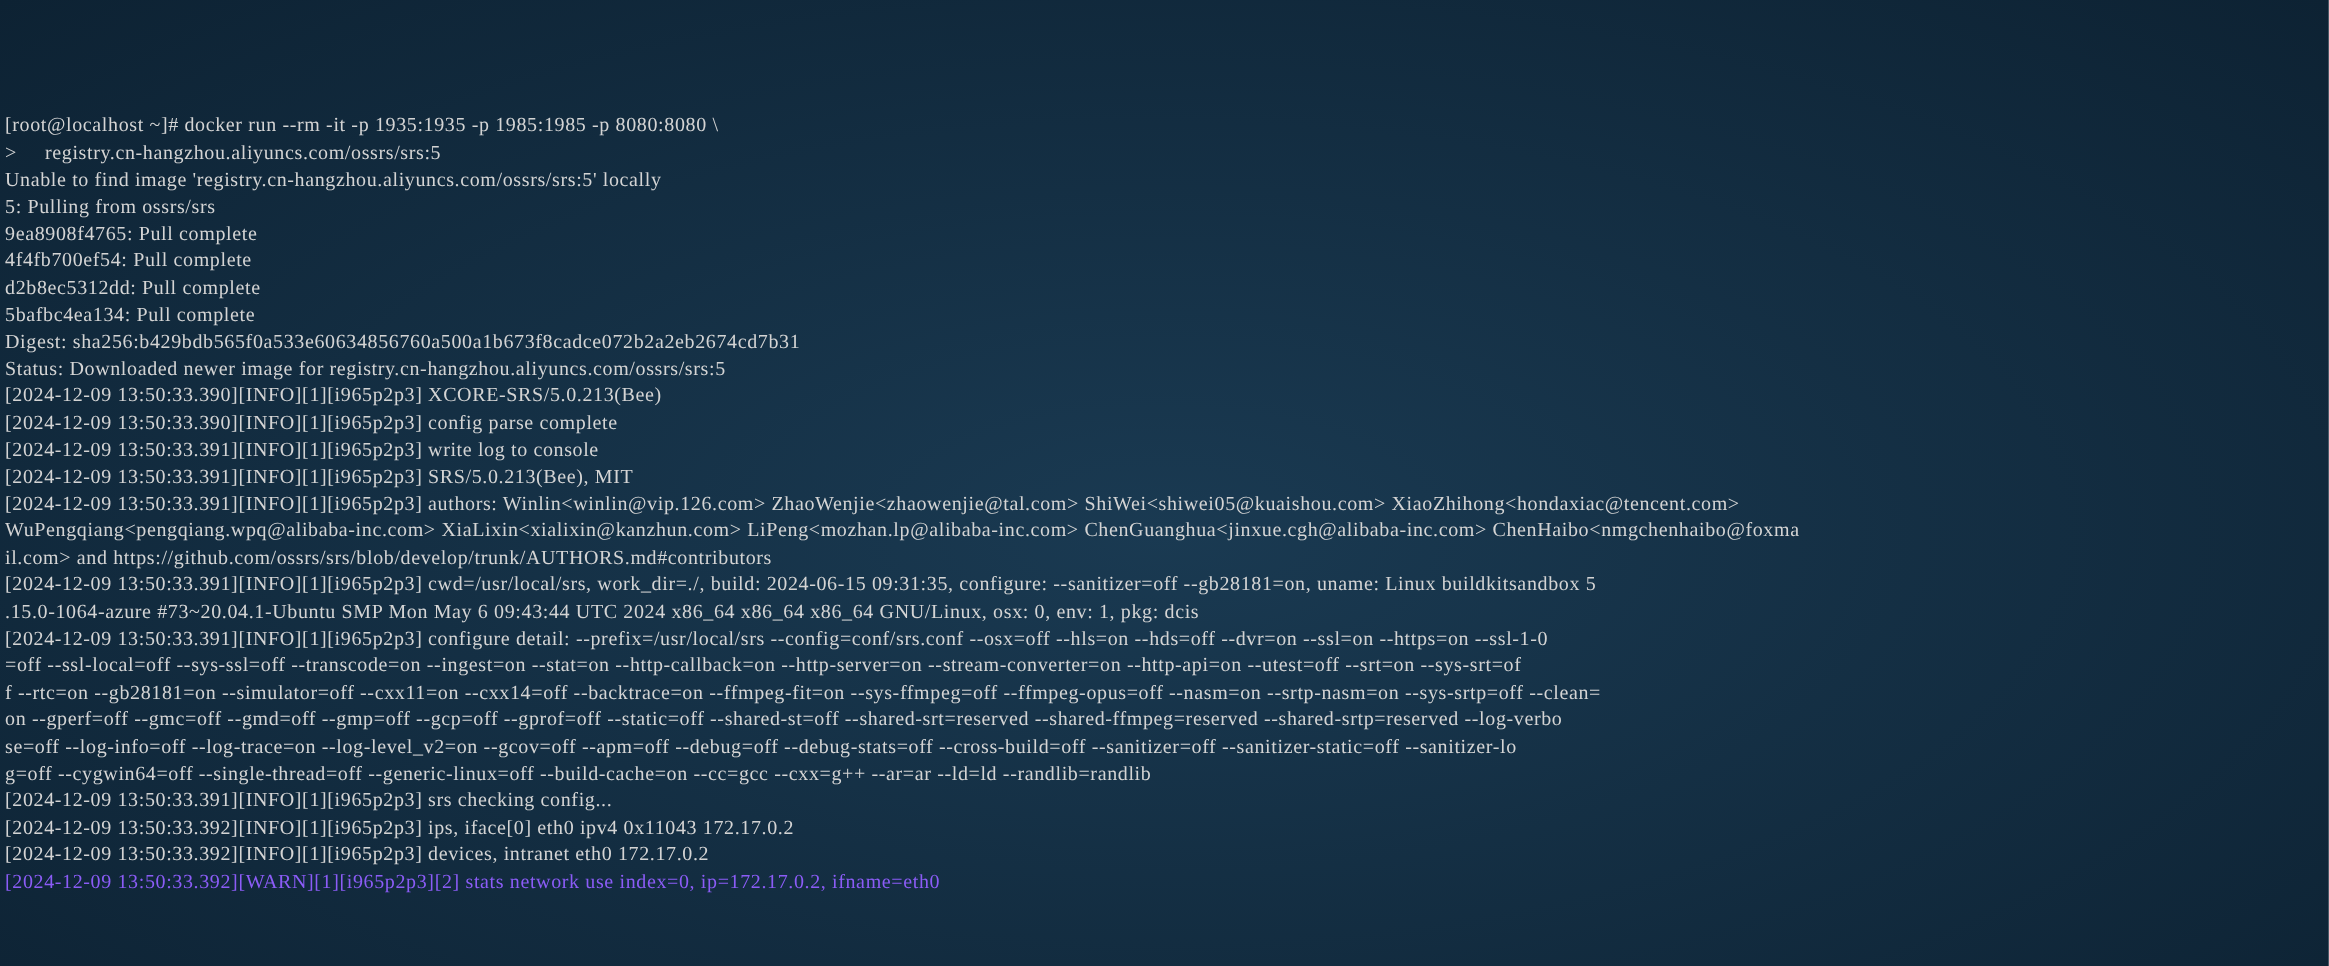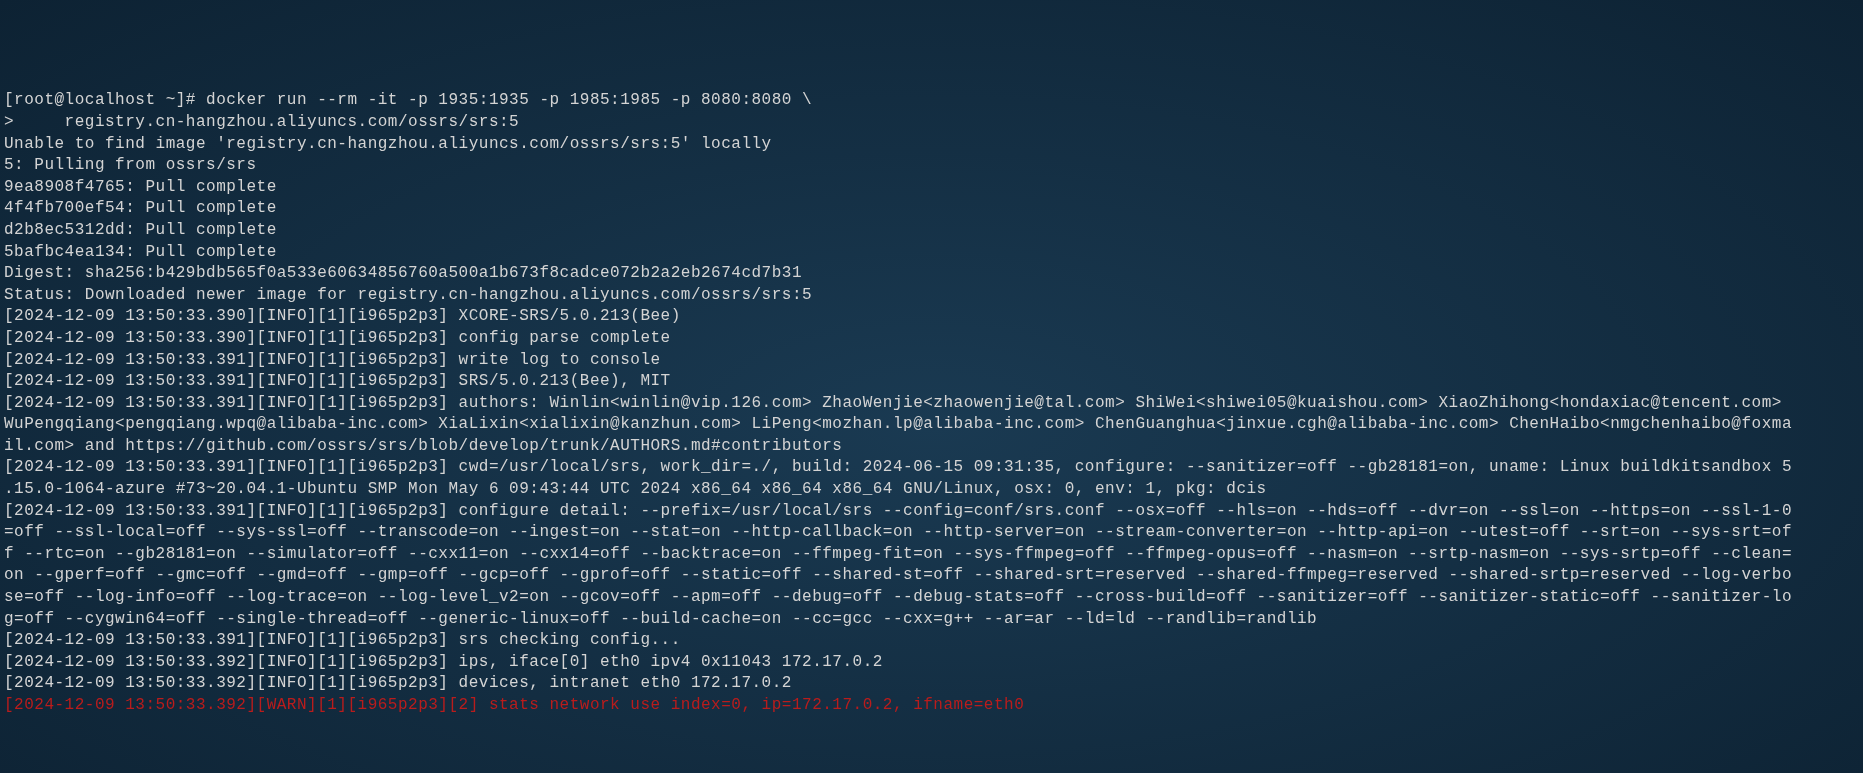--- a/index.html
+++ b/index.html
@@ -1,36 +1,37 @@
 <!DOCTYPE html>
 <html><head>
   <meta charset="utf-8">
   <style>
     * {
       margin: 0;
       padding: 0;
       box-sizing: border-box;
+      font-family: Liberation Serif, serif;
     }
     body {
       background: radial-gradient(ellipse at center, #1a3a52 0%, #0d2233 100%);
       color: #d4d4d4;
       font-family: 'Consolas', 'Monaco', 'Courier New', monospace;
       font-size: 16px;
       line-height: 1.35;
       padding: 4px;
       width: 1863px;
       min-height: 773px;
       white-space: pre;
       overflow: hidden;
     }
     .terminal {
       letter-spacing: 0.5px;
     }
     .warn {
-      color: #b91c1c;
+      color: #8b5cf6;
     }
   </style>
 </head>
 <body>
 
 
 
 <div class="terminal" id="terminal"><div>[root@localhost ~]# docker run --rm -it -p 1935:1935 -p 1985:1985 -p 8080:8080 \</div><div>&gt;     registry.cn-hangzhou.aliyuncs.com/ossrs/srs:5</div><div>Unable to find image 'registry.cn-hangzhou.aliyuncs.com/ossrs/srs:5' locally</div><div>5: Pulling from ossrs/srs</div><div>9ea8908f4765: Pull complete</div><div>4f4fb700ef54: Pull complete</div><div>d2b8ec5312dd: Pull complete</div><div>5bafbc4ea134: Pull complete</div><div>Digest: sha256:b429bdb565f0a533e60634856760a500a1b673f8cadce072b2a2eb2674cd7b31</div><div>Status: Downloaded newer image for registry.cn-hangzhou.aliyuncs.com/ossrs/srs:5</div><div>[2024-12-09 13:50:33.390][INFO][1][i965p2p3] XCORE-SRS/5.0.213(Bee)</div><div>[2024-12-09 13:50:33.390][INFO][1][i965p2p3] config parse complete</div><div>[2024-12-09 13:50:33.391][INFO][1][i965p2p3] write log to console</div><div>[2024-12-09 13:50:33.391][INFO][1][i965p2p3] SRS/5.0.213(Bee), MIT</div><div>[2024-12-09 13:50:33.391][INFO][1][i965p2p3] authors: Winlin&lt;winlin@vip.126.com&gt; ZhaoWenjie&lt;zhaowenjie@tal.com&gt; ShiWei&lt;shiwei05@kuaishou.com&gt; XiaoZhihong&lt;hondaxiac@tencent.com&gt; </div><div>WuPengqiang&lt;pengqiang.wpq@alibaba-inc.com&gt; XiaLixin&lt;xialixin@kanzhun.com&gt; LiPeng&lt;mozhan.lp@alibaba-inc.com&gt; ChenGuanghua&lt;jinxue.cgh@alibaba-inc.com&gt; ChenHaibo&lt;nmgchenhaibo@foxma</div><div>il.com&gt; and https://github.com/ossrs/srs/blob/develop/trunk/AUTHORS.md#contributors</div><div>[2024-12-09 13:50:33.391][INFO][1][i965p2p3] cwd=/usr/local/srs, work_dir=./, build: 2024-06-15 09:31:35, configure: --sanitizer=off --gb28181=on, uname: Linux buildkitsandbox 5</div><div>.15.0-1064-azure #73~20.04.1-Ubuntu SMP Mon May 6 09:43:44 UTC 2024 x86_64 x86_64 x86_64 GNU/Linux, osx: 0, env: 1, pkg: dcis</div><div>[2024-12-09 13:50:33.391][INFO][1][i965p2p3] configure detail: --prefix=/usr/local/srs --config=conf/srs.conf --osx=off --hls=on --hds=off --dvr=on --ssl=on --https=on --ssl-1-0</div><div>=off --ssl-local=off --sys-ssl=off --transcode=on --ingest=on --stat=on --http-callback=on --http-server=on --stream-converter=on --http-api=on --utest=off --srt=on --sys-srt=of</div><div>f --rtc=on --gb28181=on --simulator=off --cxx11=on --cxx14=off --backtrace=on --ffmpeg-fit=on --sys-ffmpeg=off --ffmpeg-opus=off --nasm=on --srtp-nasm=on --sys-srtp=off --clean=</div><div>on --gperf=off --gmc=off --gmd=off --gmp=off --gcp=off --gprof=off --static=off --shared-st=off --shared-srt=reserved --shared-ffmpeg=reserved --shared-srtp=reserved --log-verbo</div><div>se=off --log-info=off --log-trace=on --log-level_v2=on --gcov=off --apm=off --debug=off --debug-stats=off --cross-build=off --sanitizer=off --sanitizer-static=off --sanitizer-lo</div><div>g=off --cygwin64=off --single-thread=off --generic-linux=off --build-cache=on --cc=gcc --cxx=g++ --ar=ar --ld=ld --randlib=randlib</div><div>[2024-12-09 13:50:33.391][INFO][1][i965p2p3] srs checking config...</div><div>[2024-12-09 13:50:33.392][INFO][1][i965p2p3] ips, iface[0] eth0 ipv4 0x11043 172.17.0.2</div><div>[2024-12-09 13:50:33.392][INFO][1][i965p2p3] devices, intranet eth0 172.17.0.2</div><div class="warn">[2024-12-09 13:50:33.392][WARN][1][i965p2p3][2] stats network use index=0, ip=172.17.0.2, ifname=eth0</div></div>
 
 

